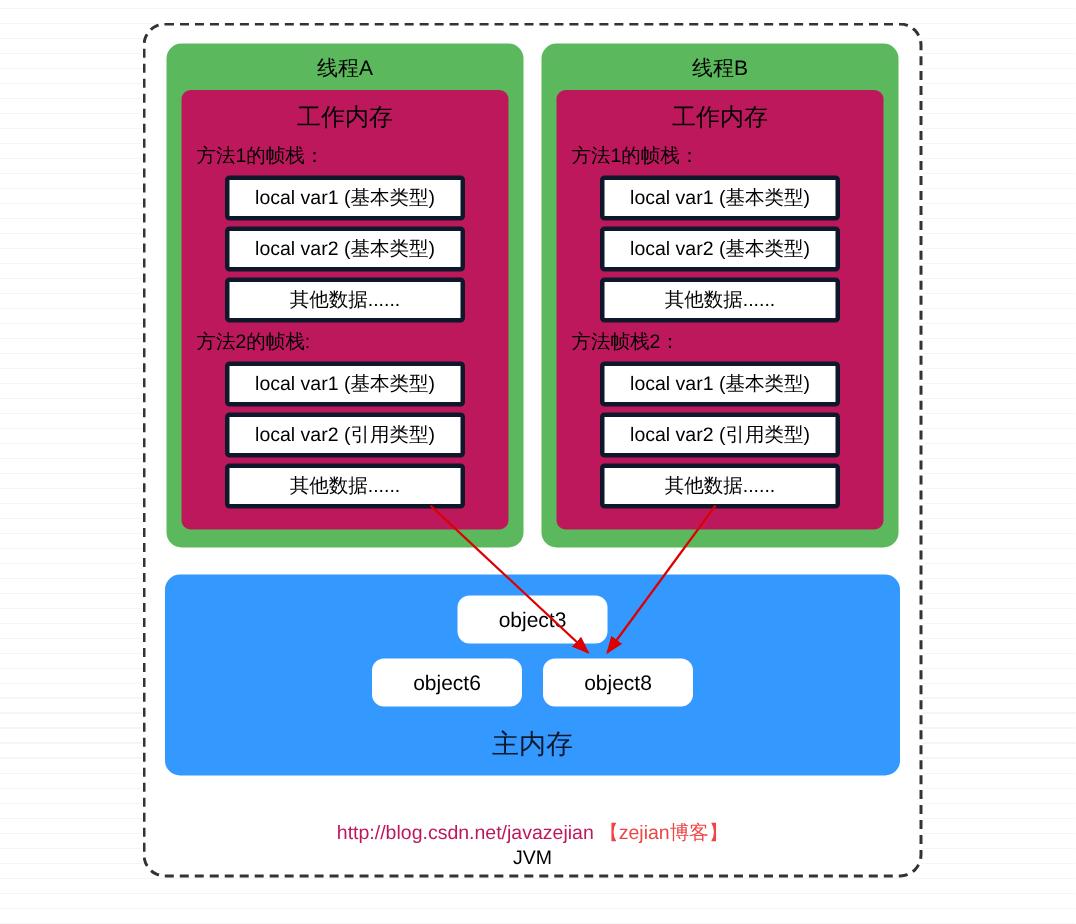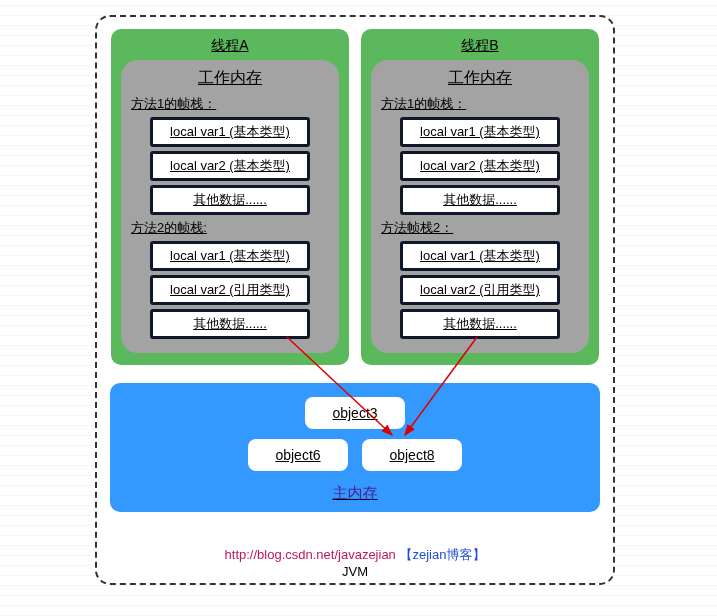--- a/index.html
+++ b/index.html
@@ -17,42 +17,41 @@
       padding: 15px 0 0 95px;
     }
     .jvm-container {
       width: 520px;
       height: 570px;
       border: 2px dashed #333;
       border-radius: 15px;
       position: relative;
       background: #fff;
       padding: 12px;
-      text-decoration: underline;
     }
     .threads-row {
       display: flex;
       gap: 12px;
       justify-content: center;
     }
     .thread-box {
       background: #5cb85c;
       border-radius: 10px;
       width: 238px;
       padding: 6px 10px 12px 10px;
     }
     .thread-title {
       text-align: center;
       color: #000;
       font-size: 14px;
       padding: 2px 0 5px 0;
     }
     .work-memory {
-      background: #a3a3a3;
-      border-radius: 17px;
+      background: #be185d;
+      border-radius: 6px;
       padding: 6px 10px 10px 10px;
     }
     .work-memory-title {
       text-align: center;
       color: #000;
       font-size: 16px;
       padding: 2px 0 6px 0;
     }
     .frame-label {
       color: #000;
@@ -85,37 +84,37 @@
     .object-box {
       background: #fff;
       border-radius: 8px;
       width: 100px;
       text-align: center;
       font-size: 14px;
       padding: 8px 0;
     }
     .main-memory-title {
       text-align: center;
-      color: #4c1d95;
-      font-size: 15px;
+      color: #0f172a;
+      font-size: 18px;
       padding: 3px 0;
     }
     .footer {
       position: absolute;
       bottom: 4px;
       left: 0;
       right: 0;
       text-align: center;
       font-size: 13px;
     }
     .blog-url {
       color: #be185d;
     }
     .blog-name {
-      color: #1d4ed8;
+      color: #ef4444;
     }
     .arrows-svg {
       position: absolute;
       top: 0;
       left: 0;
       pointer-events: none;
     }
   </style>
 </head>
 <body>

